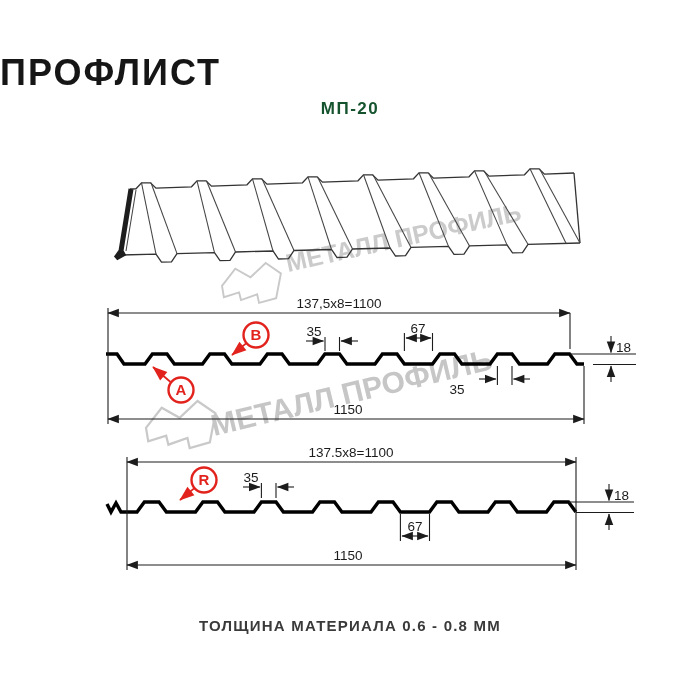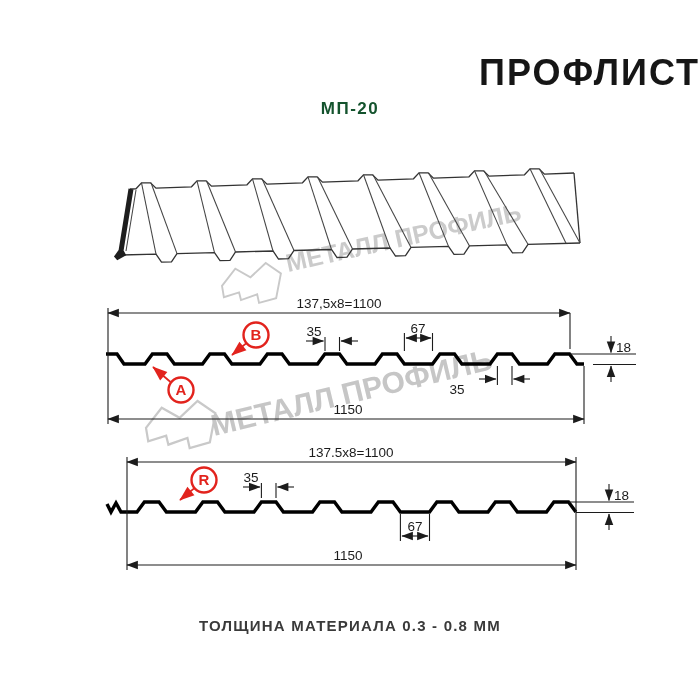--- a/index.html
+++ b/index.html
@@ -1,18 +1,18 @@
 <!DOCTYPE html>
 <html><head>
 <meta charset="utf-8">
 <style>
   html,body{margin:0;padding:0;background:#fff;}
   #stage{position:relative;width:700px;height:700px;background:#ffffff;overflow:hidden;
          font-family:"Liberation Sans",sans-serif;}
-  .title{position:absolute;left:0;top:52px;width:700px;text-align:right;
+  .title{position:absolute;left:0;top:52px;width:700px;text-align:left;
          font-size:36px;font-weight:800;letter-spacing:2px;color:#161616;}
   .subtitle{position:absolute;left:0;top:99px;width:700px;text-align:center;
          font-size:17px;font-weight:600;letter-spacing:1.5px;color:#14532d;}
   .caption{position:absolute;left:0;top:617px;width:700px;text-align:center;
          font-size:15px;font-weight:600;letter-spacing:1.2px;color:#3a3a3a;}
   svg{position:absolute;left:0;top:0;}
   svg text{font-family:"Liberation Sans",sans-serif;fill:#1c1c1c;}
   .dim{font-size:13.5px;}
   .lbl{font-size:15px;font-weight:bold;fill:#e2231d;}
   .wm1{font-size:25px;font-weight:bold;fill:#cbcbcb;}
@@ -25,21 +25,21 @@
   .redcirc{stroke:#e2231d;stroke-width:2.4;fill:none;}
   .wmstroke{stroke:#c9c9c9;stroke-width:2;fill:none;}
 </style>
 </head>
 <body>
 
 <div id="stage">
 
   <div class="title">ПРОФЛИСТ</div>
   <div class="subtitle">МП-20</div>
-  <div class="caption">ТОЛЩИНА МАТЕРИАЛА 0.3 - 0.8 ММ</div>
+  <div class="caption">ТОЛЩИНА МАТЕРИАЛА 0.6 - 0.8 ММ</div>
 
   <svg width="700" height="700" viewBox="0 0 700 700">
     <defs>
       <marker id="mA" viewBox="0 0 10 8" refX="9.5" refY="4" markerWidth="11" markerHeight="9" orient="auto-start-reverse">
         <path d="M0.5,0.5 L10,4 L0.5,7.5 z" fill="#1c1c1c"></path>
       </marker>
       <marker id="mR" viewBox="0 0 10 8" refX="9.5" refY="4" markerWidth="9" markerHeight="7" orient="auto-start-reverse">
         <path d="M0.5,0.5 L10,4 L0.5,7.5 z" fill="#e2231d"></path>
       </marker>
     </defs>

